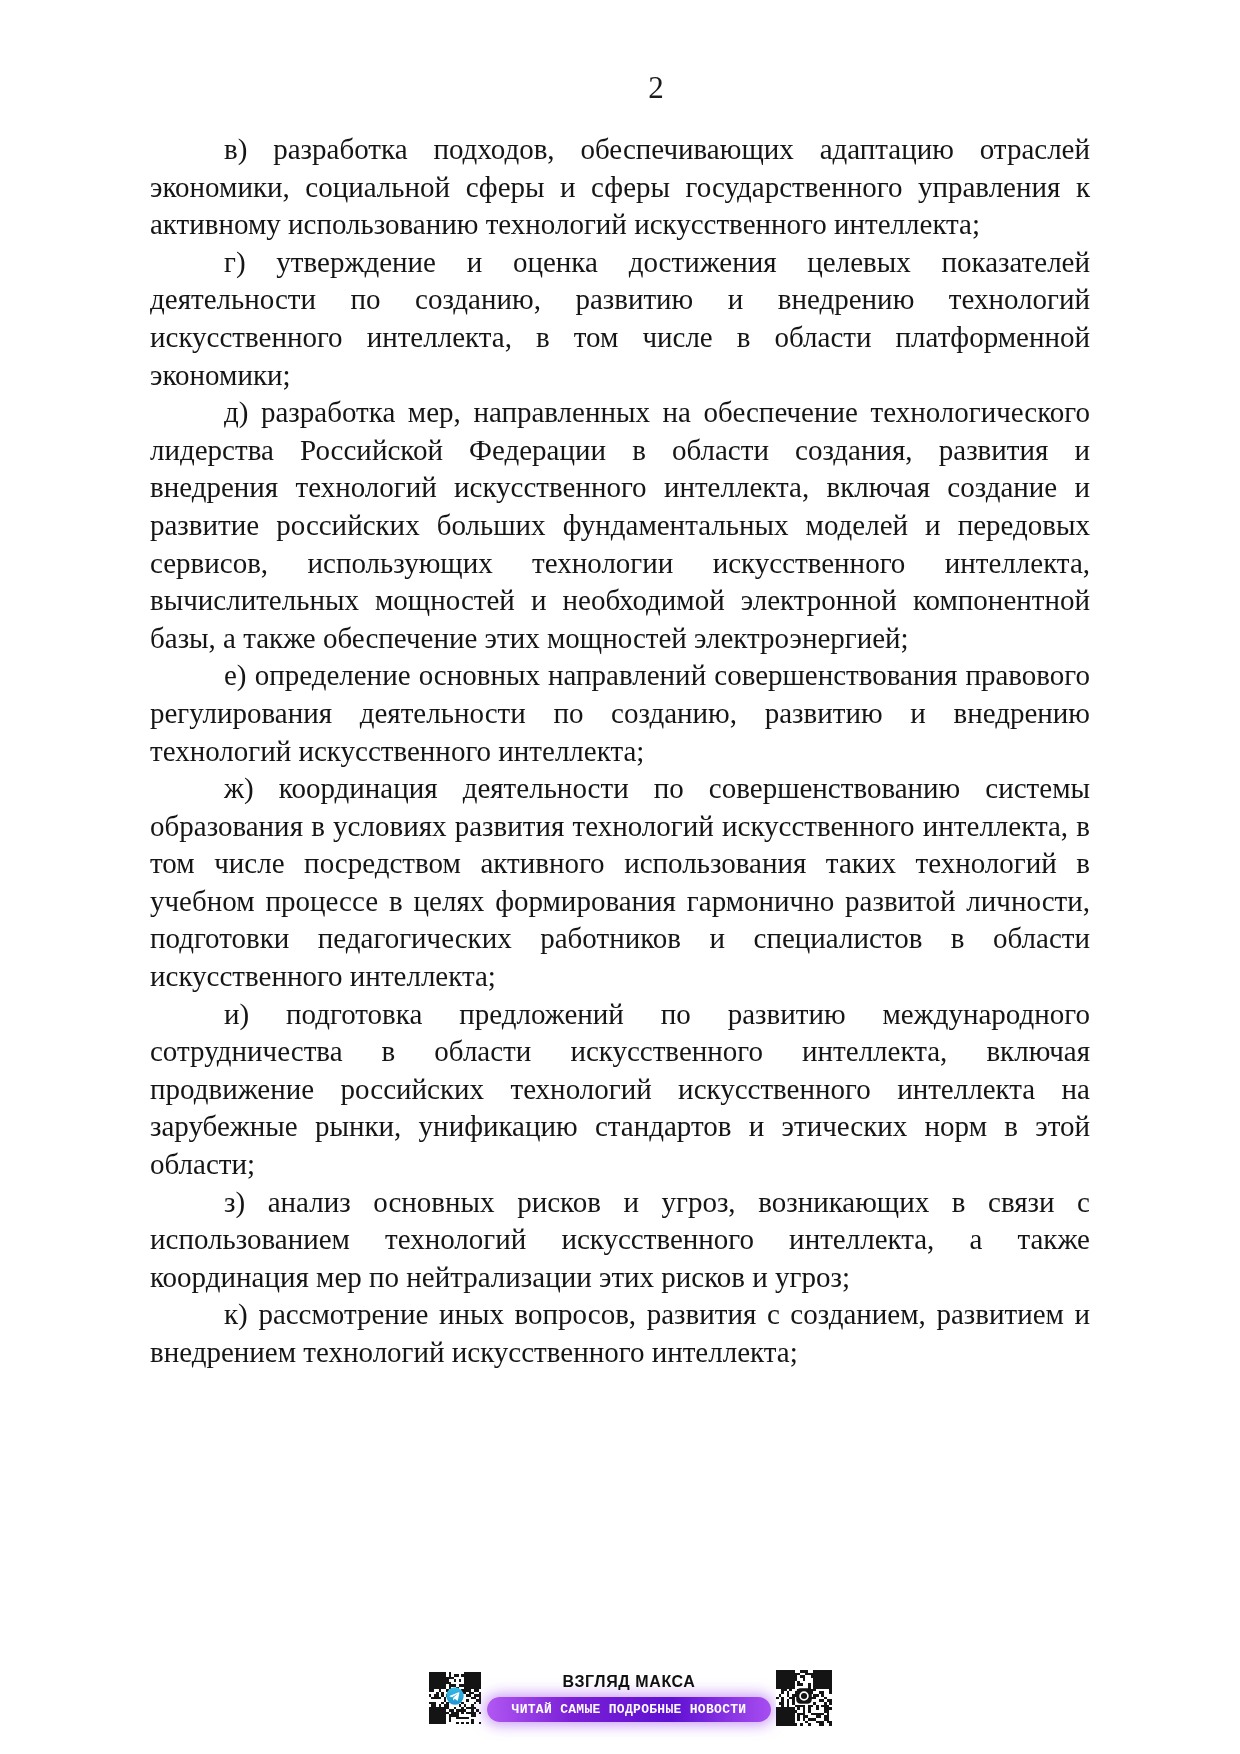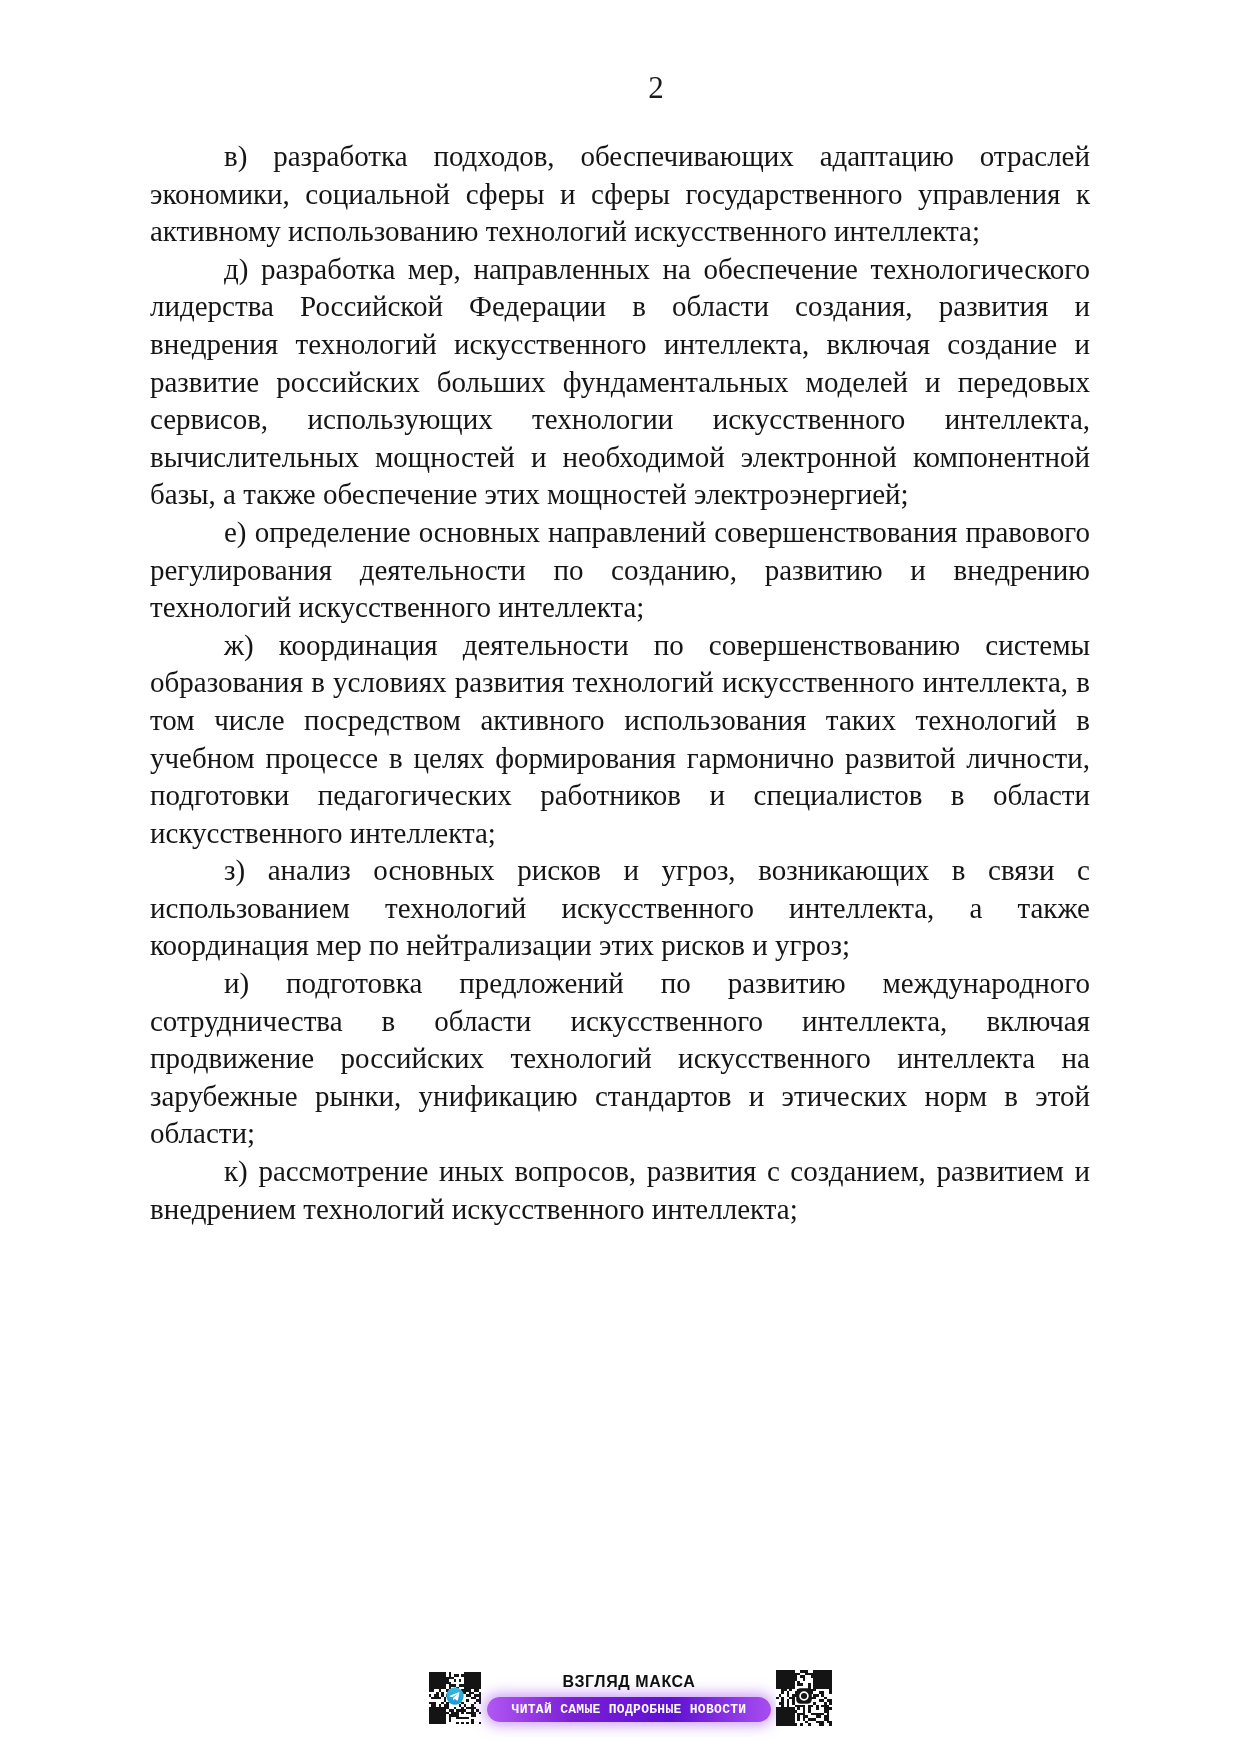--- a/index.html
+++ b/index.html
@@ -6,21 +6,21 @@
   body{
     width:1240px;height:1754px;background:#ffffff;position:relative;
     font-family:"Liberation Serif", serif;color:#151515;overflow:hidden;
   }
   .page-number{
     position:absolute;top:70px;left:596px;width:120px;
     font-size:31px;text-align:center;color:#1b1b1b;
   }
   .doc-body{
     position:absolute;top:131px;left:150px;width:940px;
-    font-size:29px;line-height:37.6px;text-align:justify;margin-top:7px;
+    font-size:29px;line-height:37.6px;text-align:justify;
   }
   .doc-body p{margin:0;text-indent:74px;}
   .para-label{white-space:nowrap;}
 
   
   .footer{position:absolute;top:1670px;left:0;width:1088px;height:72px;}
   .qr{position:absolute;background:#fff;}
   .qr svg rect{fill:#141414;}
   .qr-left{left:429px;top:2px;width:52px;height:52px;}
   .qr-right{left:776px;top:0px;width:56px;height:56px;}
@@ -41,25 +41,26 @@
     font-size:13px;letter-spacing:.3px;color:#ffffff;white-space:nowrap;
   }
 </style>
 </head>
 <body>
 
 <div class="page-number">2</div>
 
 <div class="doc-body">
   <p><span class="para-label">в)</span> <span>разработка подходов, обеспечивающих адаптацию отраслей экономики, социальной сферы и сферы государственного управления к активному использованию технологий искусственного интеллекта;</span></p>
+  <p><span class="para-label">г)</span> <span>утверждение и оценка достижения целевых показателей деятельности по созданию, развитию и внедрению технологий искусственного интеллекта, в том числе в области платформенной экономики;</span></p>
   <p><span class="para-label">д)</span> <span>разработка мер, направленных на обеспечение технологического лидерства Российской Федерации в области создания, развития и внедрения технологий искусственного интеллекта, включая создание и развитие российских больших фундаментальных моделей и передовых сервисов, использующих технологии искусственного интеллекта, вычислительных мощностей и необходимой электронной компонентной базы, а также обеспечение этих мощностей электроэнергией;</span></p>
   <p><span class="para-label">е)</span> <span>определение основных направлений совершенствования правового регулирования деятельности по созданию, развитию и внедрению технологий искусственного интеллекта;</span></p>
   <p><span class="para-label">ж)</span> <span>координация деятельности по совершенствованию системы образования в условиях развития технологий искусственного интеллекта, в том числе посредством активного использования таких технологий в учебном процессе в целях формирования гармонично развитой личности, подготовки педагогических работников и специалистов в области искусственного интеллекта;</span></p>
+  <p><span class="para-label">и)</span> <span>подготовка предложений по развитию международного сотрудничества в области искусственного интеллекта, включая продвижение российских технологий искусственного интеллекта на зарубежные рынки, унификацию стандартов и этических норм в этой области;</span></p>
   <p><span class="para-label">з)</span> <span>анализ основных рисков и угроз, возникающих в связи с использованием технологий искусственного интеллекта, а также координация мер по нейтрализации этих рисков и угроз;</span></p>
-  <p><span class="para-label">и)</span> <span>подготовка предложений по развитию международного сотрудничества в области искусственного интеллекта, включая продвижение российских технологий искусственного интеллекта на зарубежные рынки, унификацию стандартов и этических норм в этой области;</span></p>
   <p><span class="para-label">к)</span> <span>рассмотрение иных вопросов, развития с созданием, развитием и внедрением технологий искусственного интеллекта;</span></p>
 </div>
 
 <div class="footer">
 
   <div class="qr qr-left">
       <svg viewBox="0 0 21 21" width="100%" height="100%" shape-rendering="crispEdges" style="position:absolute;left:0;top:0">
         <rect x="8" y="0" width="1" height="1"></rect>
         <rect x="8" y="1" width="1" height="1"></rect>
         <rect x="10" y="1" width="1" height="1"></rect>

